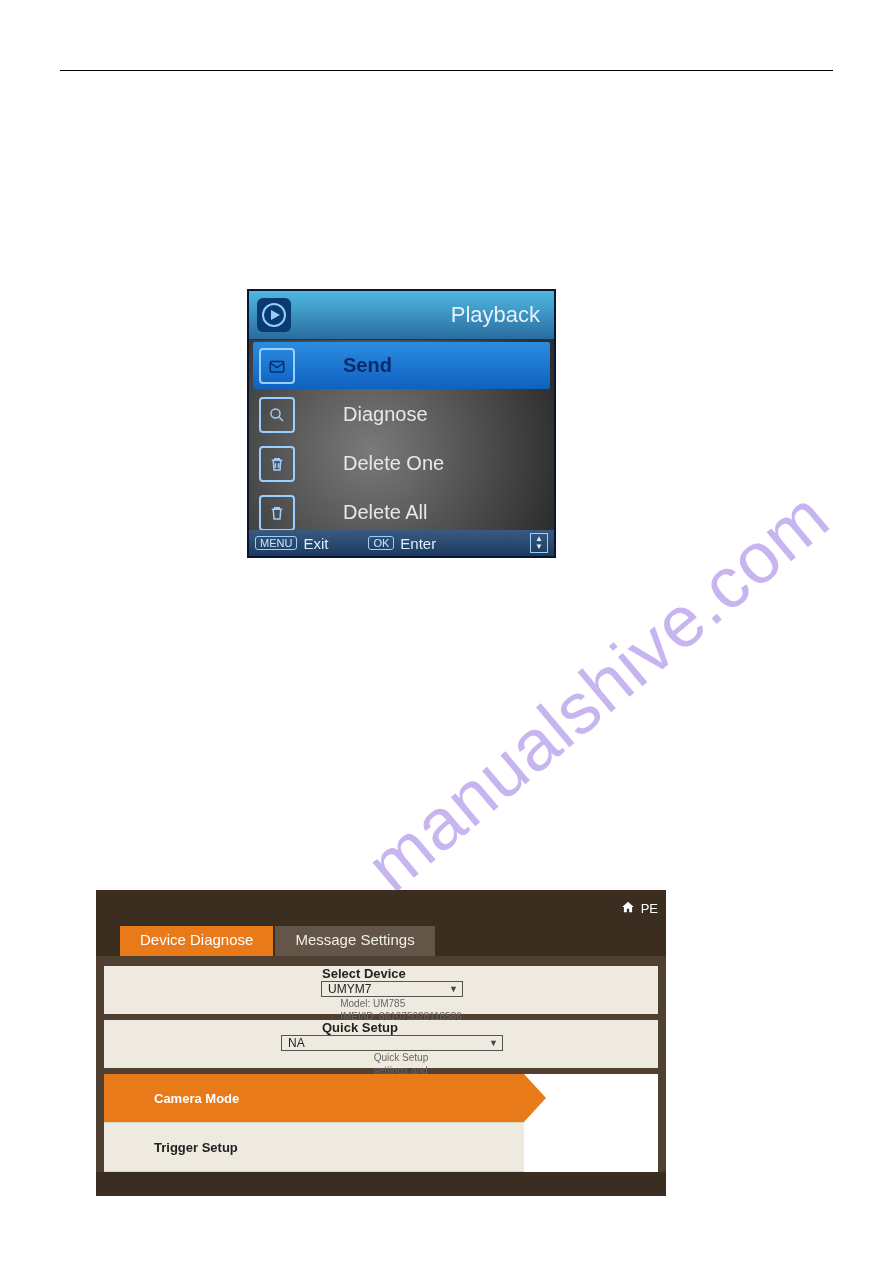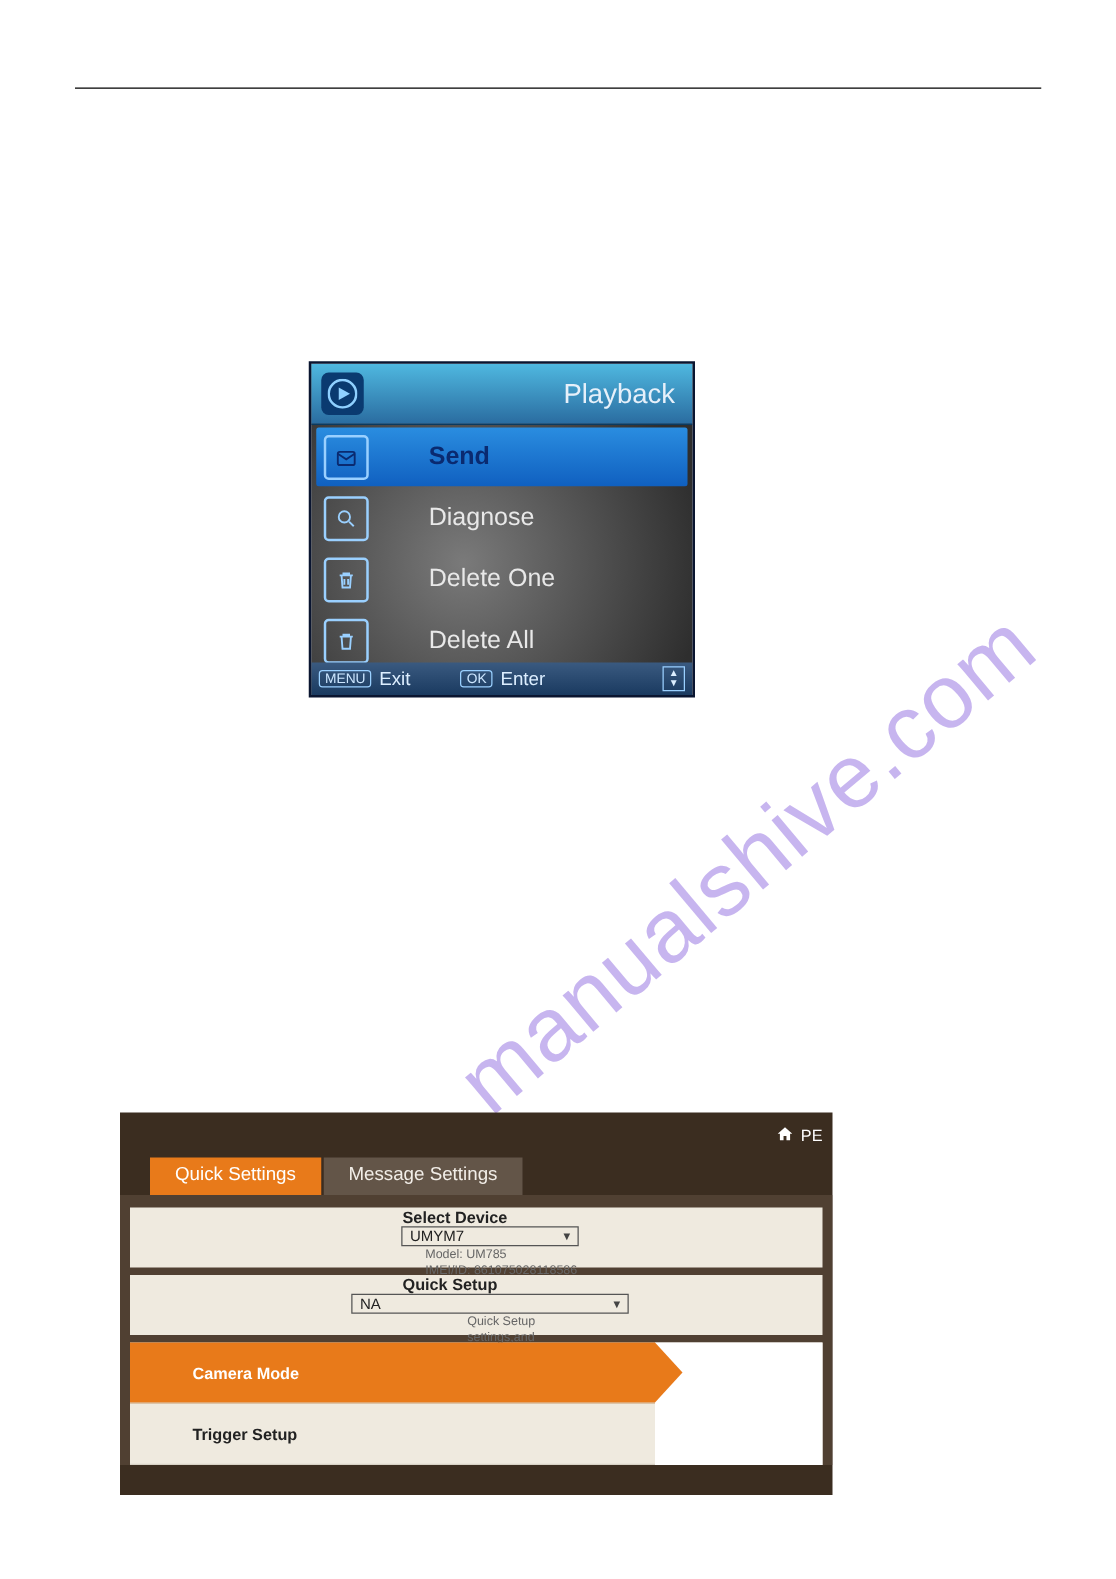--- a/index.html
+++ b/index.html
@@ -302,21 +302,21 @@
 <div class="settings">
   <div class="set-topbar">
     <span class="set-home">
       <svg width="14" height="14" viewBox="0 0 24 24" fill="#fff">
           <path d="M12 3l10 9h-3v9h-5v-6h-4v6H5v-9H2z"></path>
         </svg>
     </span>
     <span>PE</span>
   </div>
   <div class="set-tabs">
-    <div class="set-tab active">Quick Settings</div>
+    <div class="set-tab active">Device Diagnose</div>
     <div class="set-tab">Message Settings</div>
   </div>
   <div class="set-body">
     <div class="set-row">
       <div class="set-label">Select Device</div>
       <div class="set-select sel-w1">
         <span>UMYM7</span>
         <span class="set-dd">▼</span>
       </div>
       <div class="set-meta">

